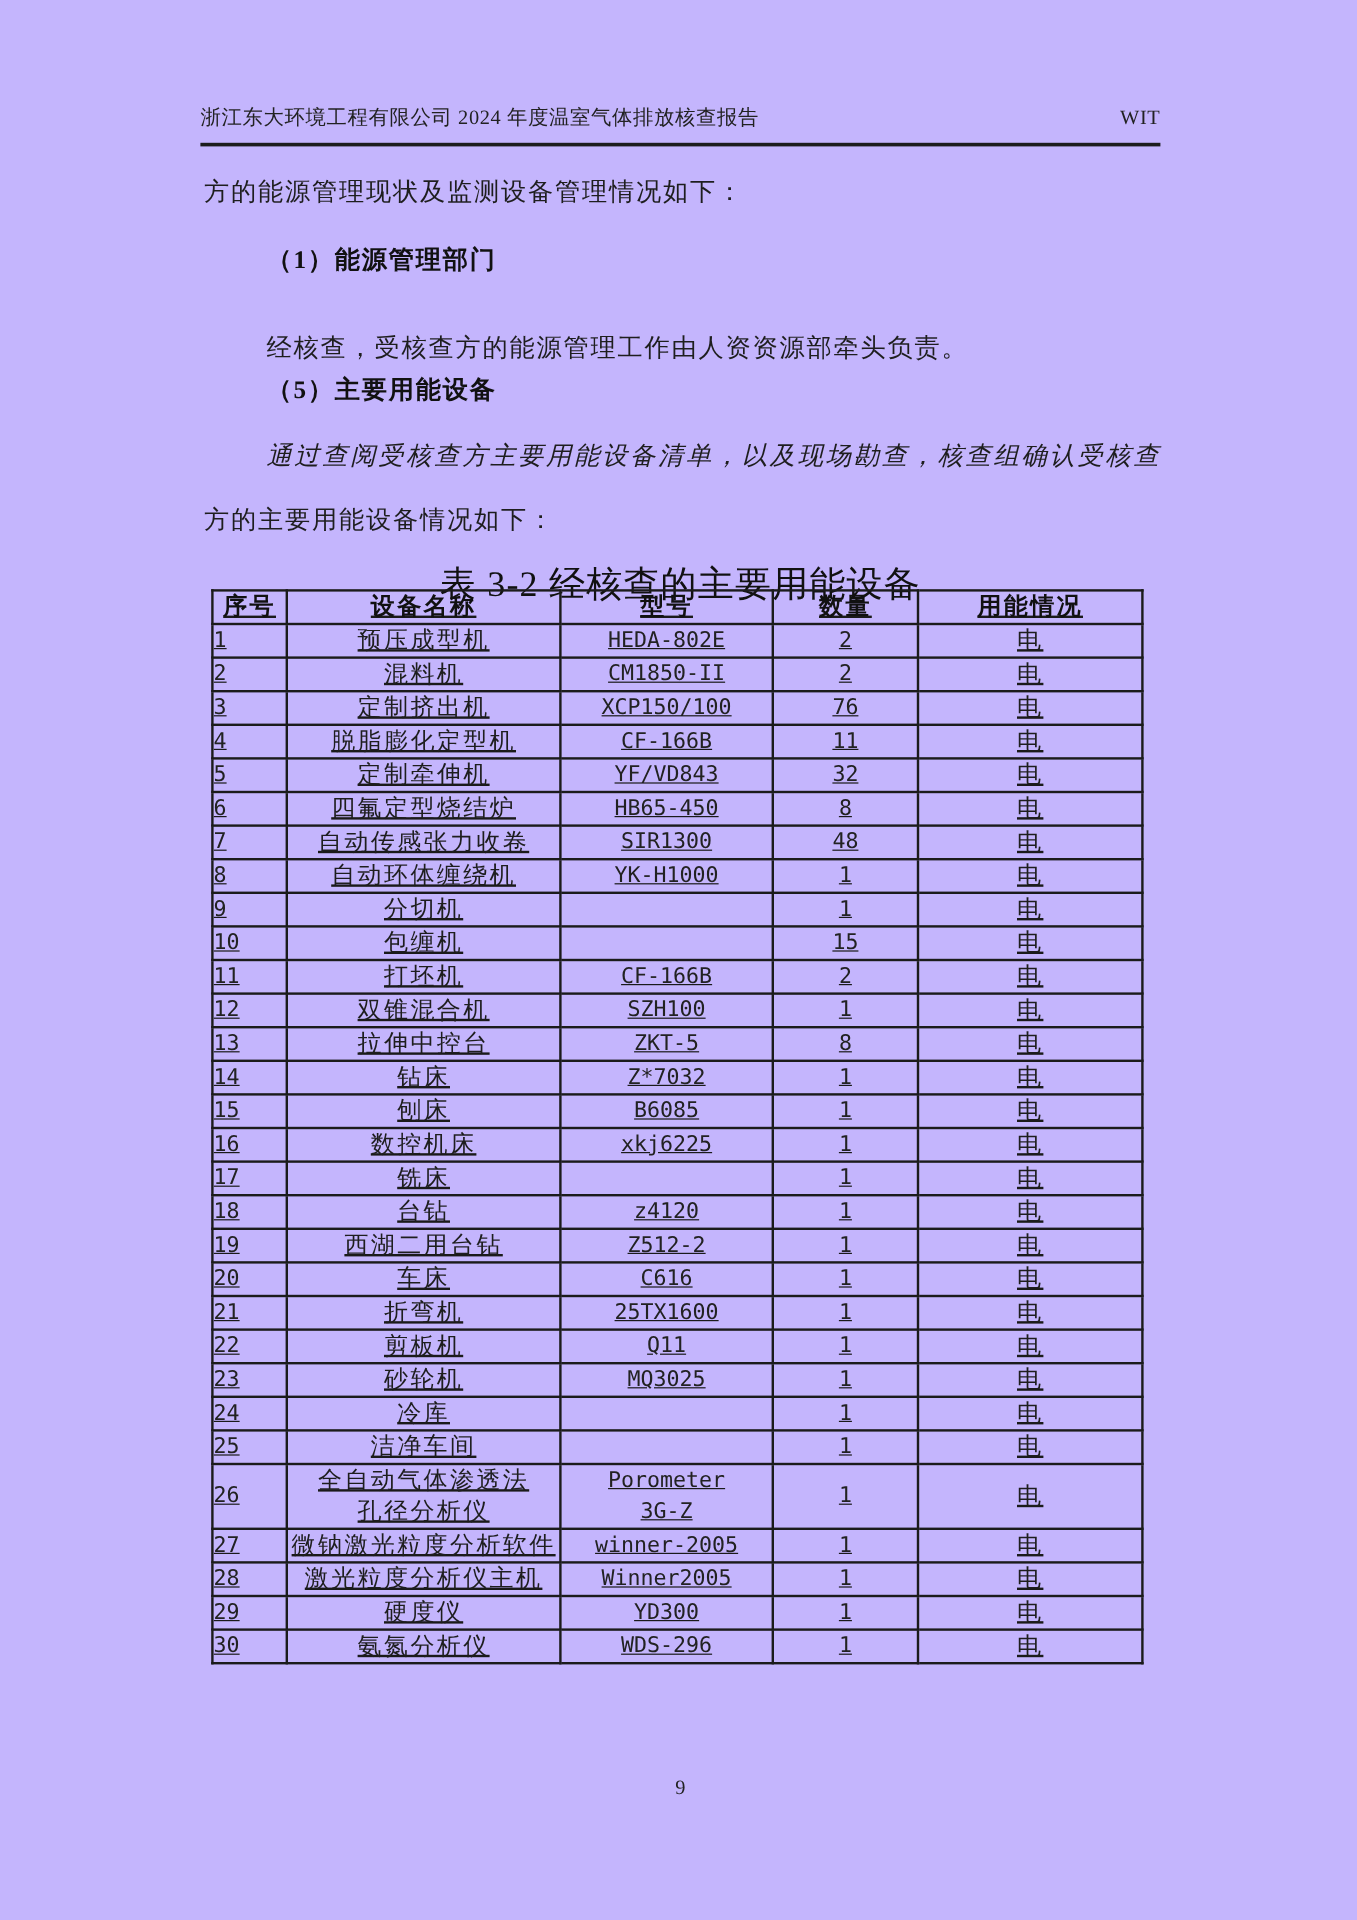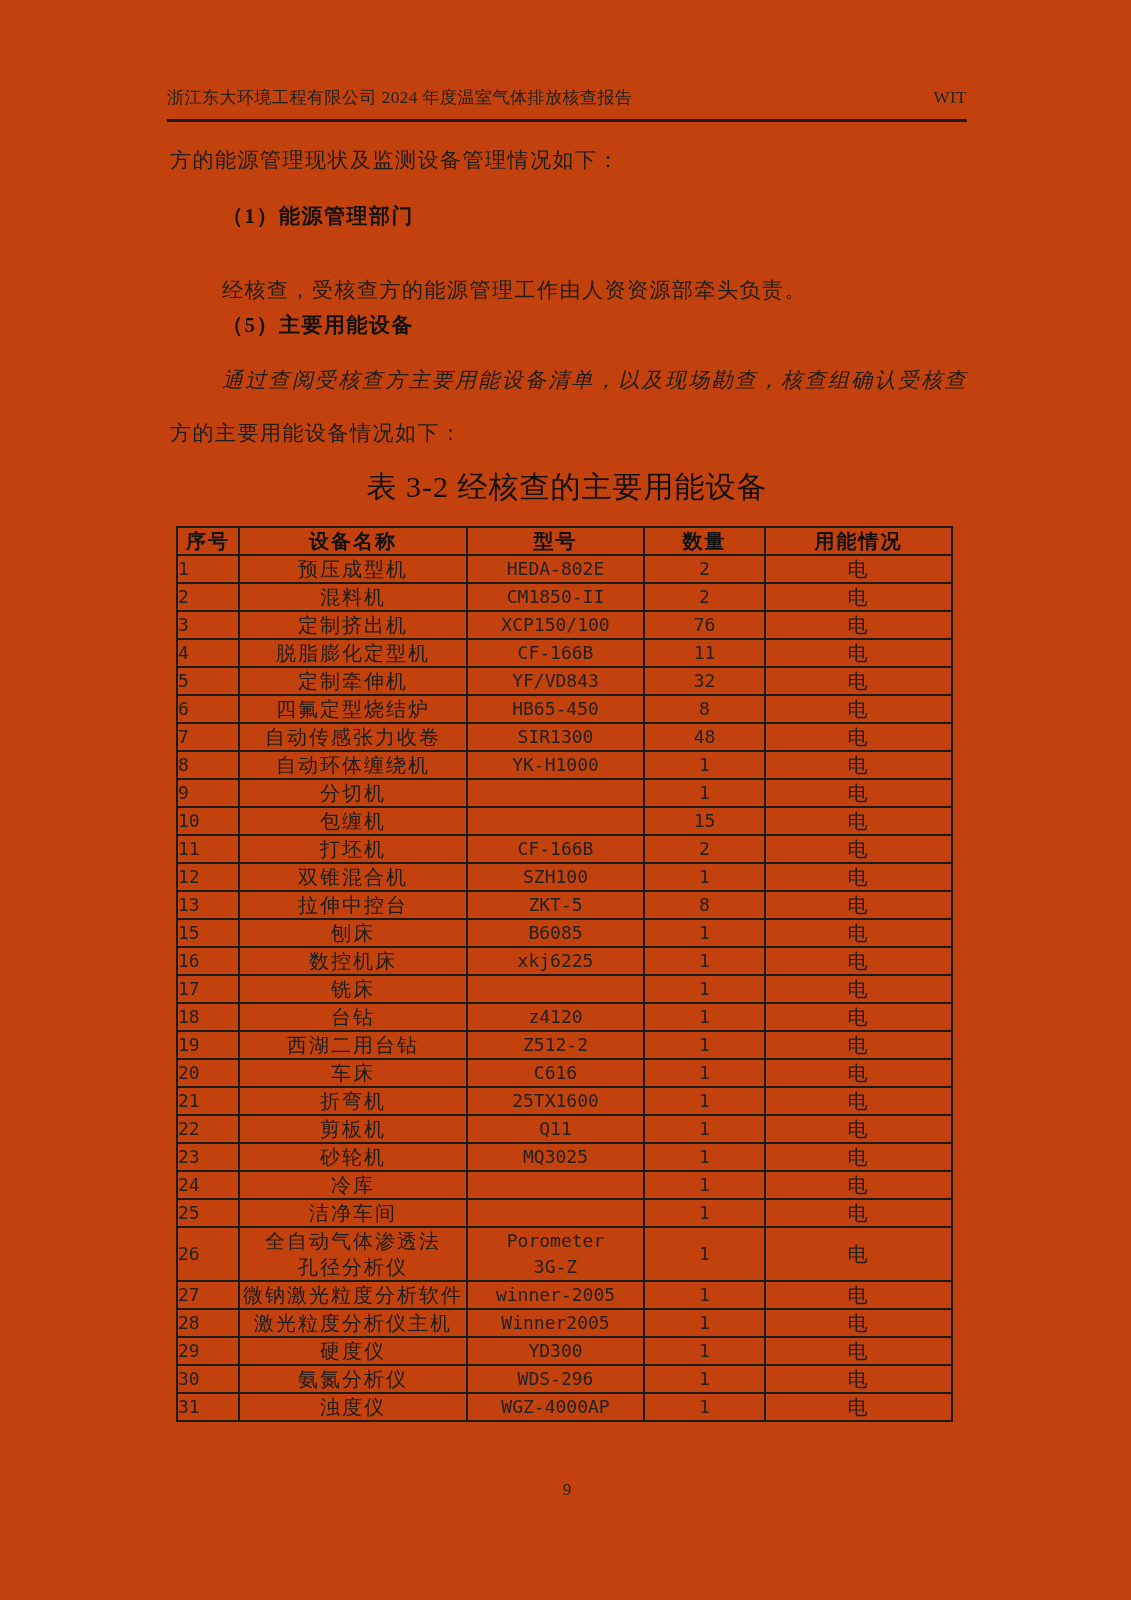--- a/index.html
+++ b/index.html
@@ -2,21 +2,21 @@
 <html lang="zh"><head>
 <meta charset="utf-8">
 <style>
   html, body { margin: 0; padding: 0; }
   body { background: #888; }
   .page {
     position: relative;
     width: 1131px;
     height: 1600px;
     margin: 0 auto;
-    background: #c2410c;
+    background: #c4b5fd;
     font-family: "Liberation Serif", serif;
     color: #1a1a1a;
     overflow: hidden;
   }
   .page-header {
     position: absolute;
     top: 86px; left: 167px; width: 800px;
     display: flex; justify-content: space-between; align-items: baseline;
     font-size: 17px; letter-spacing: 0.5px; color: #222;
   }
@@ -38,24 +38,25 @@
   }
   .heading { font-weight: bold; color: #111; }
   .table-title {
     position: absolute;
     top: 467px; left: 167px; width: 800px;
     text-align: center; font-weight: normal;
     font-size: 30px; letter-spacing: 1px; color: #111;
   }
   .eq-table {
     position: absolute;
-    top: 526px; left: 176px;
+    top: 491px; left: 176px;
     border-collapse: collapse;
     table-layout: fixed;
     width: 775px;
+    text-decoration: underline;
   }
   .eq-table th, .eq-table td {
     border: 2px solid #1b1b1b;
     padding: 0;
     height: 26px;
     line-height: 26px;
     text-align: center;
     vertical-align: middle;
     overflow: hidden;
   }
@@ -215,20 +216,27 @@
           <td class="col-usage">电</td>
         </tr>
         <tr>
           <td class="col-index">13</td>
           <td class="col-name">拉伸中控台</td>
           <td class="col-model">ZKT-5</td>
           <td class="col-qty">8</td>
           <td class="col-usage">电</td>
         </tr>
         <tr>
+          <td class="col-index">14</td>
+          <td class="col-name">钻床</td>
+          <td class="col-model">Z*7032</td>
+          <td class="col-qty">1</td>
+          <td class="col-usage">电</td>
+        </tr>
+        <tr>
           <td class="col-index">15</td>
           <td class="col-name">刨床</td>
           <td class="col-model">B6085</td>
           <td class="col-qty">1</td>
           <td class="col-usage">电</td>
         </tr>
         <tr>
           <td class="col-index">16</td>
           <td class="col-name">数控机床</td>
           <td class="col-model">xkj6225</td>
@@ -328,25 +336,18 @@
           <td class="col-qty">1</td>
           <td class="col-usage">电</td>
         </tr>
         <tr>
           <td class="col-index">30</td>
           <td class="col-name">氨氮分析仪</td>
           <td class="col-model">WDS-296</td>
           <td class="col-qty">1</td>
           <td class="col-usage">电</td>
         </tr>
-        <tr>
-          <td class="col-index">31</td>
-          <td class="col-name">浊度仪</td>
-          <td class="col-model">WGZ-4000AP</td>
-          <td class="col-qty">1</td>
-          <td class="col-usage">电</td>
-        </tr>
       </tbody>
   </table>
 
   <div class="page-footer">9</div>
 
 </div>
 
 </body></html>

